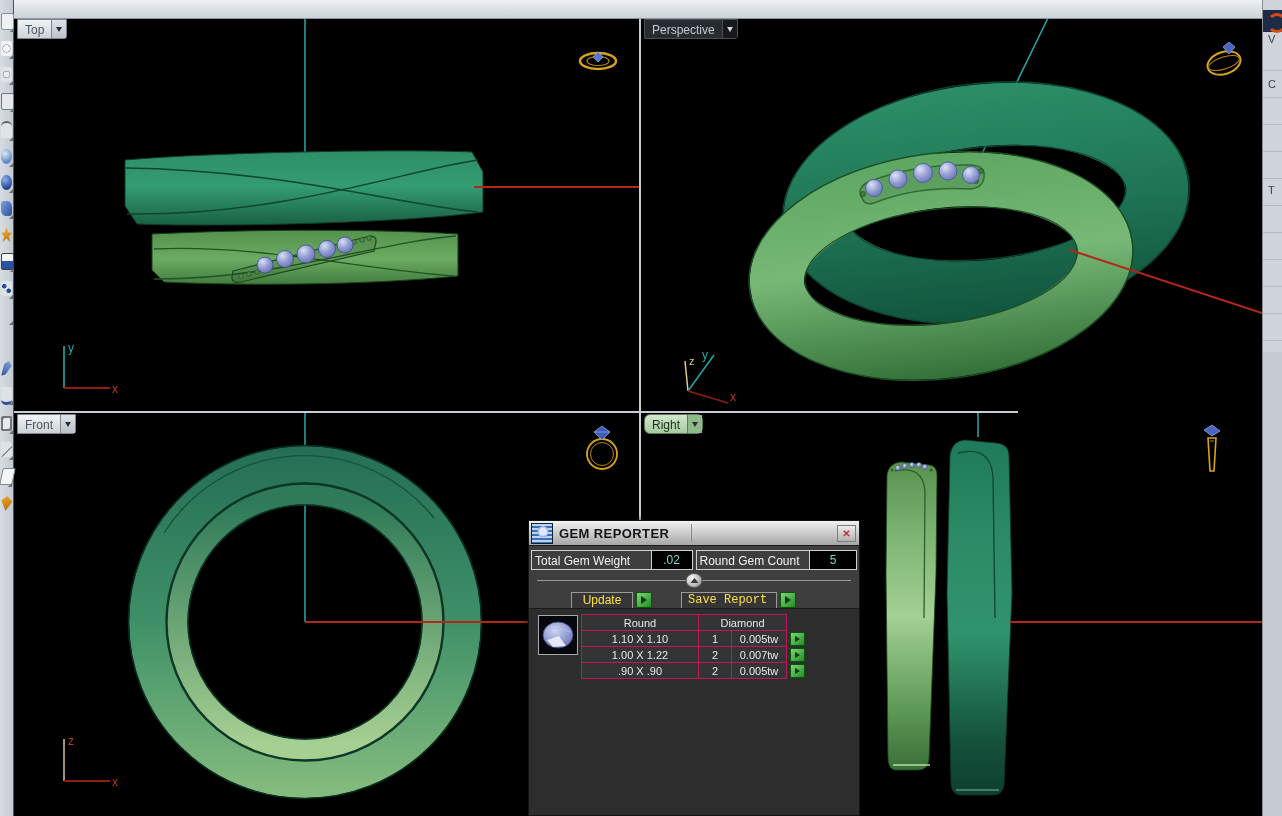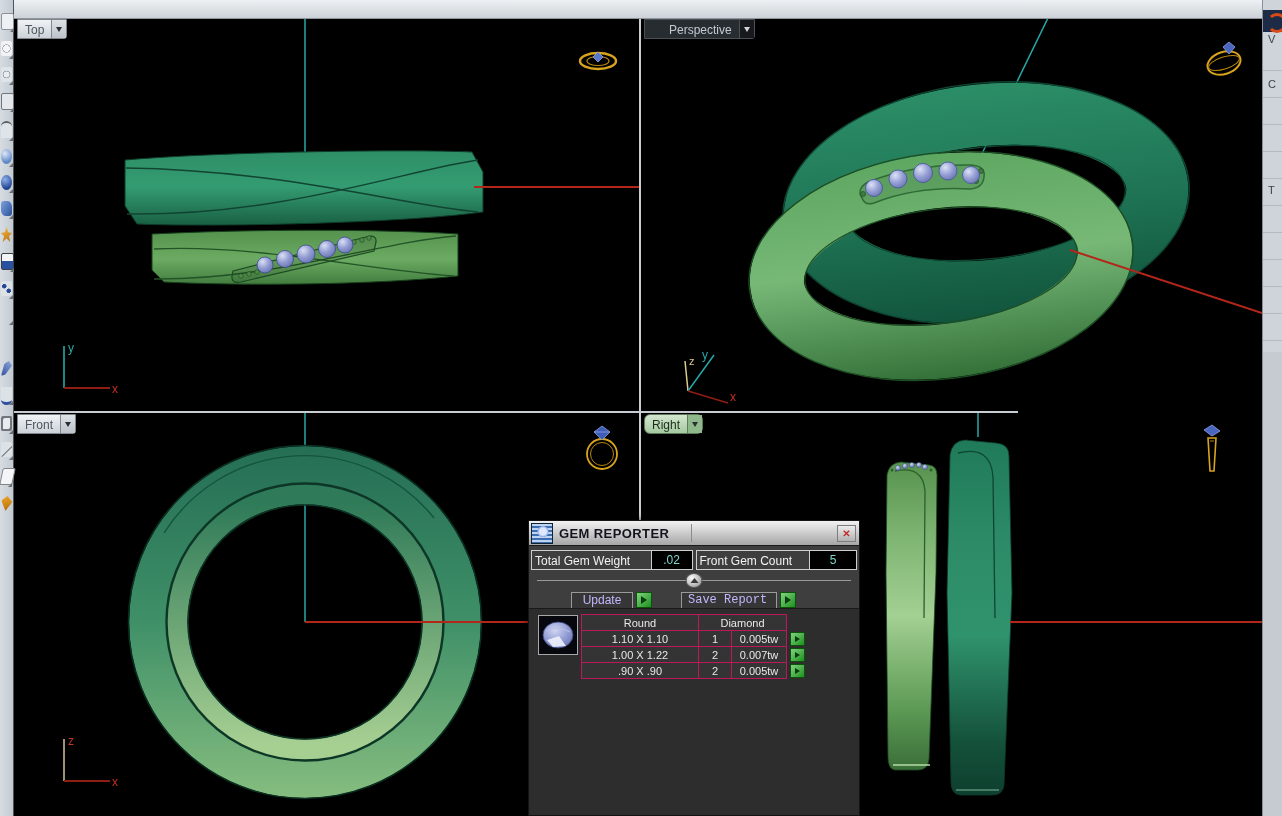--- a/index.html
+++ b/index.html
@@ -40,21 +40,21 @@
   .vp-canvas{position:absolute;left:0;top:0;}
 
   
   .vp-tab{position:absolute;top:1px;left:3px;height:18px;display:flex;align-items:stretch;
     border:1px solid #7f868d;border-radius:0 0 3px 0;font-size:12px;z-index:3;cursor:default;}
   .vp-tab-label{padding:1px 7px 0 7px;display:flex;align-items:center;}
   .vp-tab-arrow{width:14px;display:flex;align-items:center;justify-content:center;border-left:1px solid #7f868d;}
   .tri-down{width:0;height:0;border-left:3.5px solid transparent;border-right:3.5px solid transparent;border-top:5px solid #2a2e33;}
   .tab-light{background:linear-gradient(#f0f3f6,#ccd2d8);color:#4e565e;}
   .tab-light .vp-tab-arrow{background:linear-gradient(#dde2e7,#bcc3c9);}
-  .tab-dark{background:#272c31;color:#c2c9d0;border-color:#4a5056;padding-left:17px;}
+  .tab-dark{background:#272c31;color:#c2c9d0;border-color:#4a5056;}
   .tab-dark .vp-tab-arrow{background:#17191c;border-left-color:#4a5056;}
   .tab-dark .tri-down{border-top-color:#cfd5da;}
   .tab-green{background:linear-gradient(#d3e6cf,#a5c9a0);color:#1c2e1c;border-color:#5d7a5d;border-radius:6px;}
   .tab-green .vp-tab-arrow{background:#8fb98b;border-left-color:#5d7a5d;}
 
   .ring-icon{position:absolute;z-index:2;}
   .axis-widget{position:absolute;z-index:2;}
 
   
   .dlg{position:absolute;left:528px;top:520px;width:332px;height:296px;z-index:20;
@@ -78,21 +78,21 @@
   .stat-value{background:#000;color:#7fd8cc;font-size:12px;display:flex;align-items:center;justify-content:center;border-left:1px solid #cfcfcf;}
   .w-val{width:40px;}
   .c-val{width:46px;}
   .dlg-divider{position:relative;height:16px;}
   .dlg-divider::before{content:"";position:absolute;left:8px;right:8px;top:8px;height:1px;background:#9a9a9a;}
   .div-circle{position:absolute;left:50%;top:1px;transform:translateX(-50%);width:17px;height:15px;border-radius:50%;
     background:radial-gradient(circle at 35% 30%,#fafafa,#8e8e8e);border:1px solid #5c5c5c;
     display:flex;align-items:center;justify-content:center;box-sizing:border-box;}
   .tri-up{width:0;height:0;border-left:4px solid transparent;border-right:4px solid transparent;border-bottom:5px solid #3a3a3a;}
   .dlg-buttons{display:flex;align-items:center;height:24px;padding-left:42px;}
-  .cmd-box{height:17px;border:1px solid #9a9a9a;background:#363636;color:#c4b5fd;font-size:12px;
+  .cmd-box{height:17px;border:1px solid #9a9a9a;background:#363636;color:#fde047;font-size:12px;
     display:flex;align-items:center;justify-content:center;box-sizing:border-box;}
   .upd{width:62px;}
   .sav{width:96px;margin-left:29px;justify-content:flex-start;padding-left:6px;font-family:Liberation Mono, monospace;}
   .play-btn{width:16px;height:16px;margin-left:3px;background:linear-gradient(135deg,#7fd47f,#1e8f1e);
     border:1px solid #0b520b;box-sizing:border-box;display:flex;align-items:center;justify-content:center;flex:none;}
   .play-btn i{width:0;height:0;border-top:4px solid transparent;border-bottom:4px solid transparent;border-left:6px solid #0b3c10;}
   .dlg-panel{position:absolute;left:0;right:0;top:87px;bottom:0;background:#2d2d2d;border-top:1px solid #1a1a1a;}
   .thumb{position:absolute;left:9px;top:6px;width:38px;height:38px;background:#07070e;border:1px solid #a8a8a8;}
   .gem-table{position:absolute;left:52px;top:5px;border-collapse:collapse;}
   .gem-table td{border:1px solid #be185d;background:#343434;color:#e8e8e8;font-size:11px;
@@ -364,21 +364,21 @@
     <span class="dlg-title-sep"></span>
     <span class="dlg-close">✕</span>
   </div>
 
   <div class="dlg-stats">
     <div class="stat-box">
       <span class="stat-label">Total Gem Weight</span>
       <span class="stat-value w-val">.02</span>
     </div>
     <div class="stat-box">
-      <span class="stat-label">Front Gem Count</span>
+      <span class="stat-label">Round Gem Count</span>
       <span class="stat-value c-val">5</span>
     </div>
   </div>
 
   <div class="dlg-divider">
     <span class="div-circle">
         <i class="tri-up"></i>
       </span>
   </div>
 

